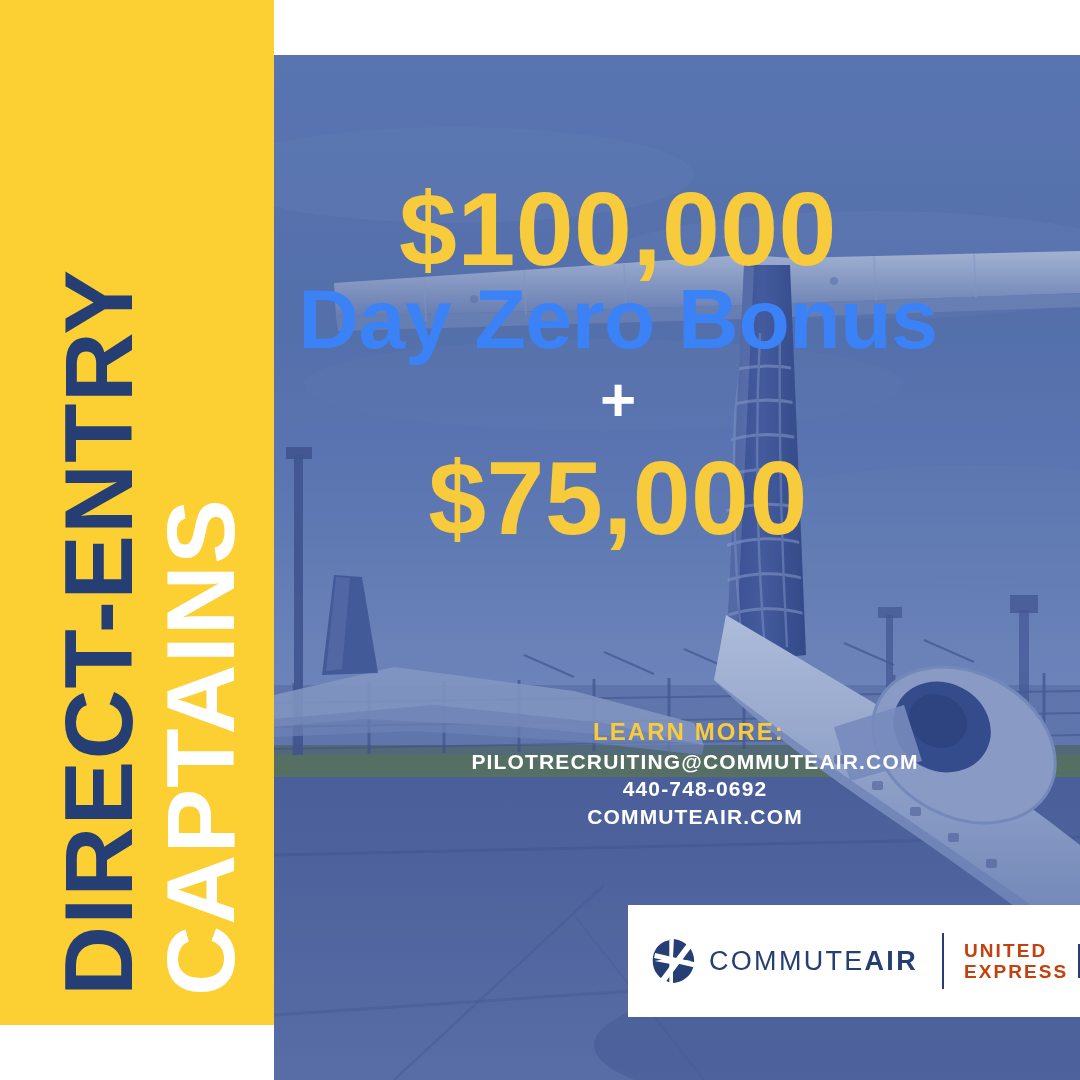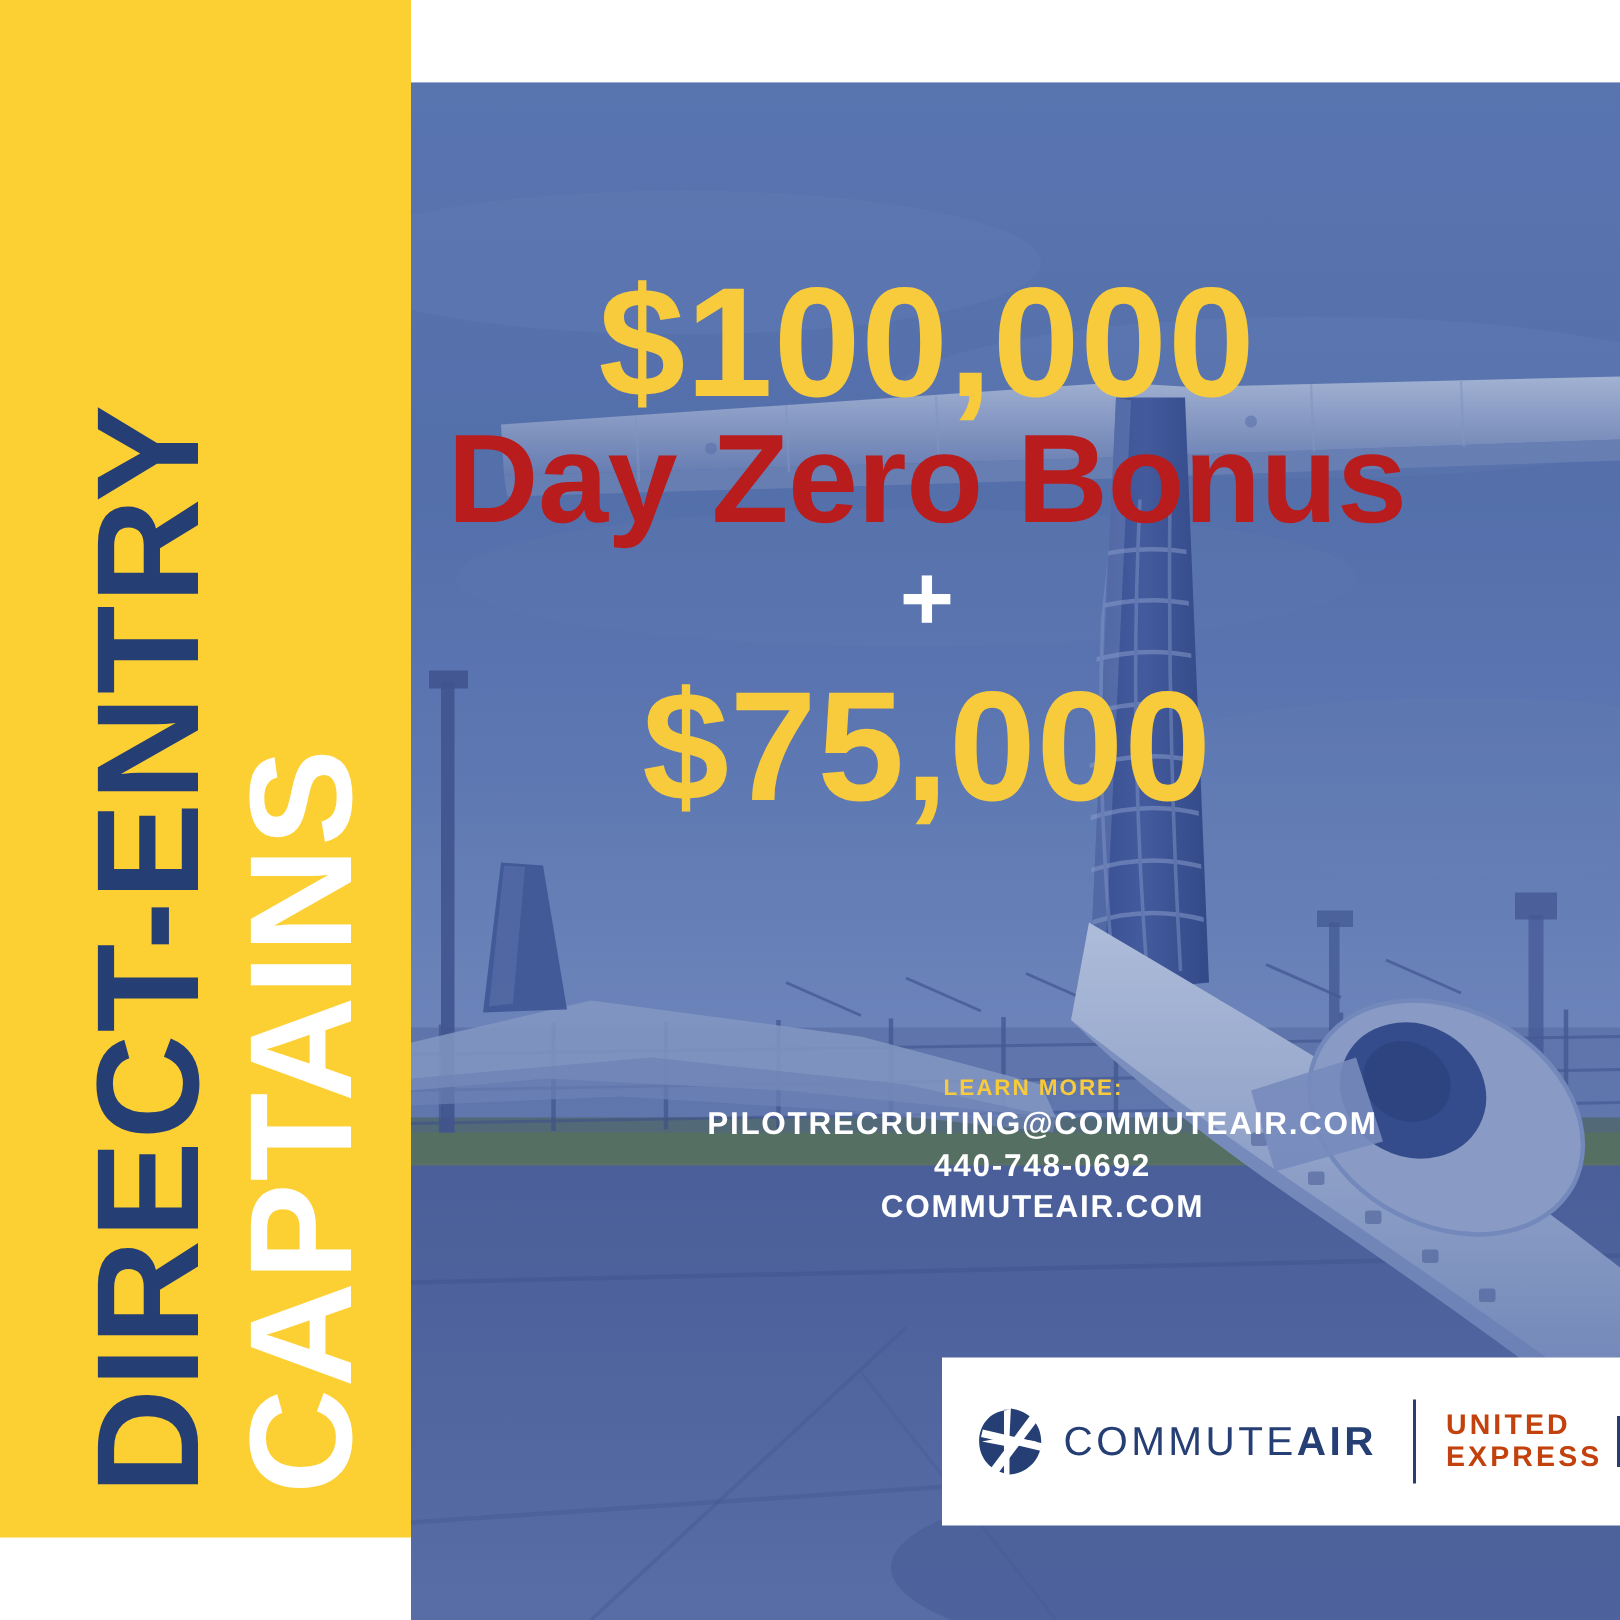--- a/index.html
+++ b/index.html
@@ -78,21 +78,21 @@
   .amount {
     font-size: 104px;
     font-weight: bold;
     color: #f7cb3c;
     letter-spacing: 0.005em;
     line-height: 1.02;
   }
   .sub {
     font-size: 84px;
     font-weight: bold;
-    color: #b91c1c;
+    color: #3b82f6;
     letter-spacing: -0.004em;
     line-height: 1.04;
     margin-top: -6px;
   }
   .plus {
     font-size: 62px;
     font-weight: bold;
     color: #ffffff;
     line-height: 1;
     margin-top: 6px;
@@ -103,21 +103,21 @@
   
   .contact {
     position: absolute;
     left: 274px;
     top: 716px;
     width: 806px;
     text-align: center;
     line-height: 1.32;
   }
   .contact .learn {
-    font-size: 15px;
+    font-size: 24px;
     font-weight: bold;
     color: #f7cb3c;
     letter-spacing: 0.085em;
     padding-left: 24px;
   }
   .contact .line {
     font-size: 21px;
     font-weight: bold;
     color: #ffffff;
     letter-spacing: 0.055em;

